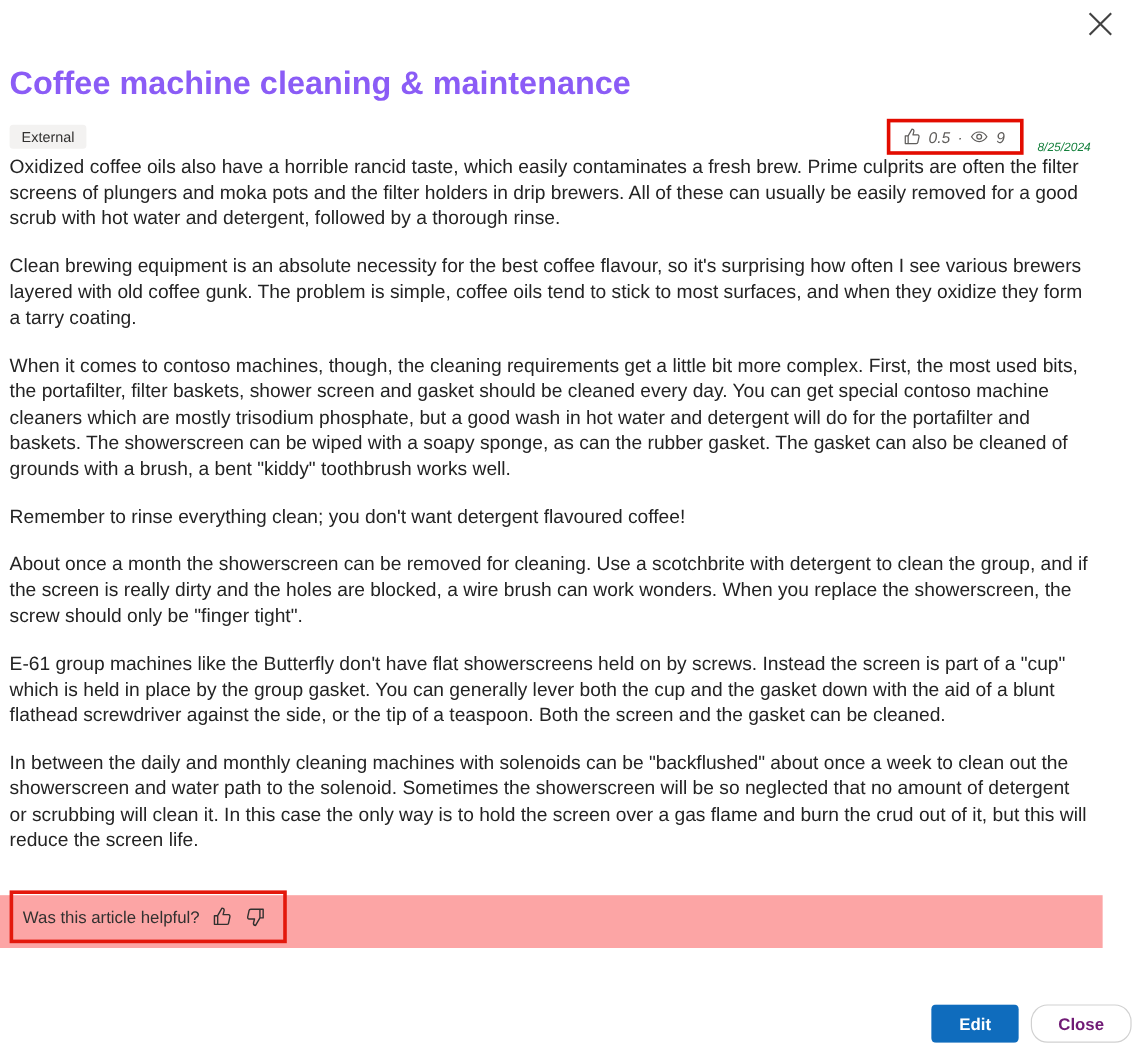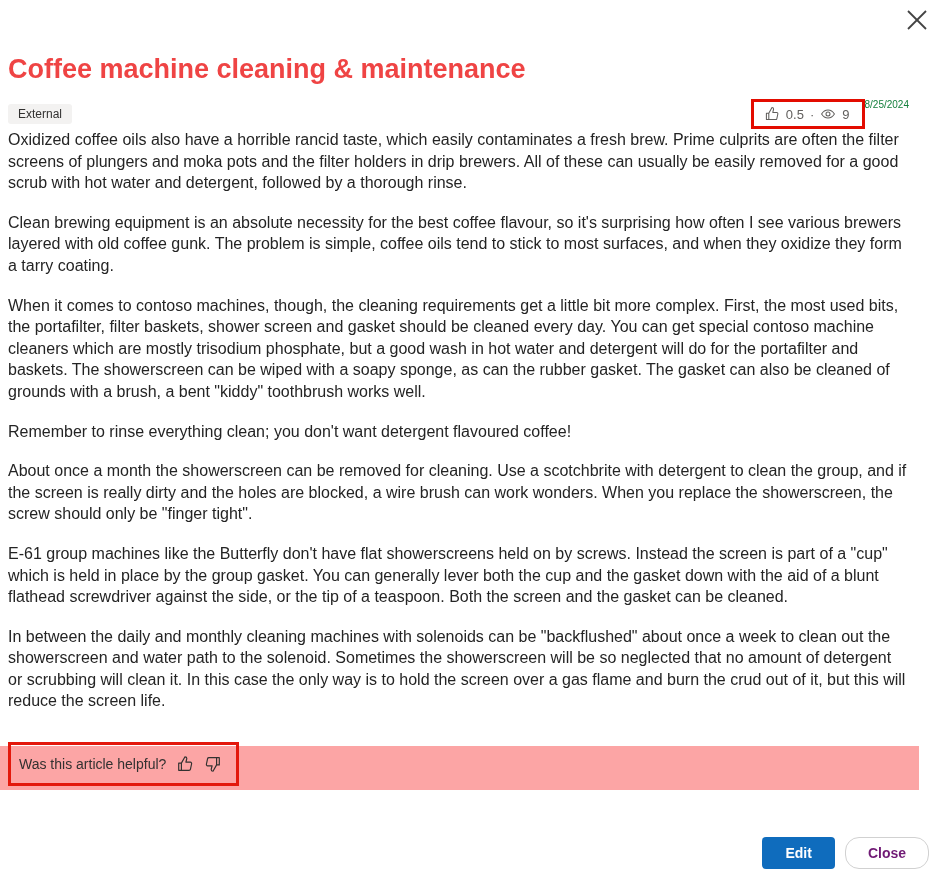--- a/index.html
+++ b/index.html
@@ -34,38 +34,40 @@
       overflow-y: auto;
       padding: 54px 10px 0 8px;
     }
     .scroll-area::-webkit-scrollbar { width: 14px; }
     .scroll-area::-webkit-scrollbar-track { background: #f0f0f0; }
     .scroll-area::-webkit-scrollbar-thumb { background: #c1c1c1; border-radius: 2px; }
     
     .page-title {
       font-size: 27px;
       font-weight: 700;
-      color: #ef4444;
+      color: #8b5cf6;
       margin-bottom: 14px;
     }
     .meta-row {
       display: flex;
       justify-content: space-between;
       align-items: center;
     }
     .tag {
       background: #f3f2f1;
       color: #323130;
       font-size: 12px;
       padding: 3px 10px;
       border-radius: 3px;
     }
     .meta-right {
       display: flex;
-      align-items: flex-start;
+      align-items: flex-end;
+      gap: 12px;
+      font-style: italic;
     }
     .stats-box {
       border: 3px solid #e30c00;
       padding: 4px 12px 4px 10px;
       display: flex;
       align-items: center;
       gap: 6px;
       font-size: 13px;
       color: #605e5c;
     }
@@ -112,21 +114,20 @@
       position: absolute;
       bottom: 0;
       left: 0;
       right: 0;
       height: 54px;
       background: #fff;
       display: flex;
       justify-content: flex-end;
       align-items: center;
       gap: 10px;
-      padding-right: 14px;
     }
     .btn {
       font-size: 14px;
       font-weight: 600;
       padding: 7px 22px;
       border-radius: 4px;
       cursor: pointer;
       border: 1px solid transparent;
     }
     .btn-primary { background: #0f6cbd; color: #fff; }

